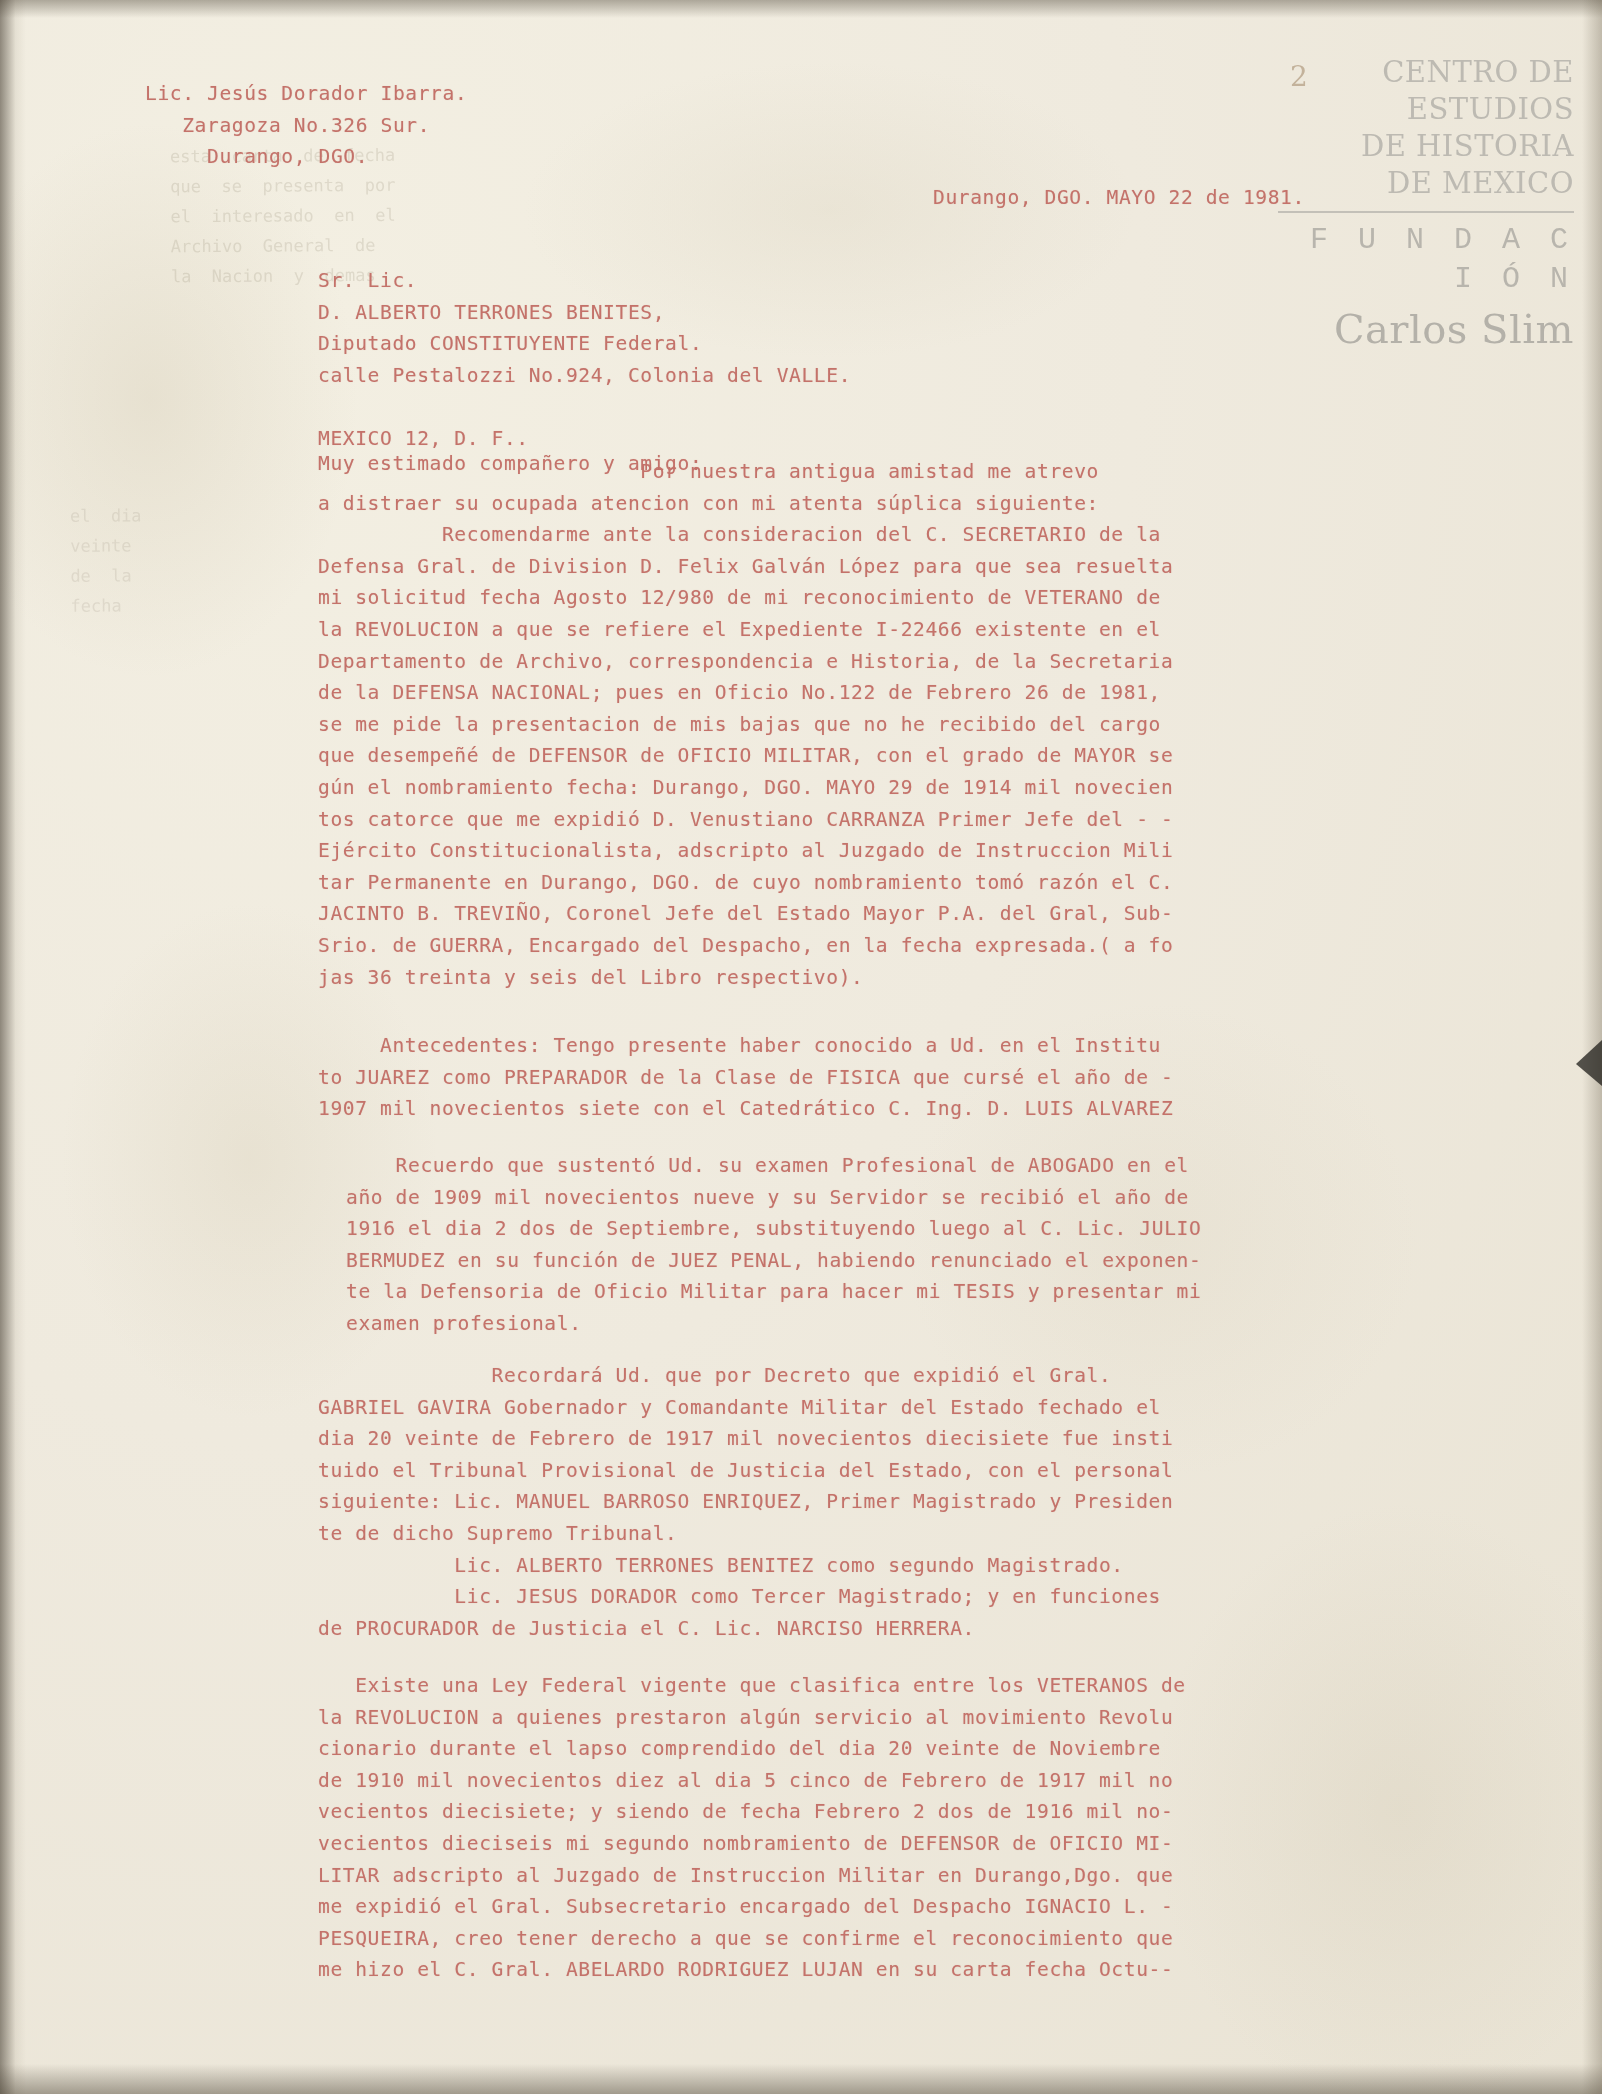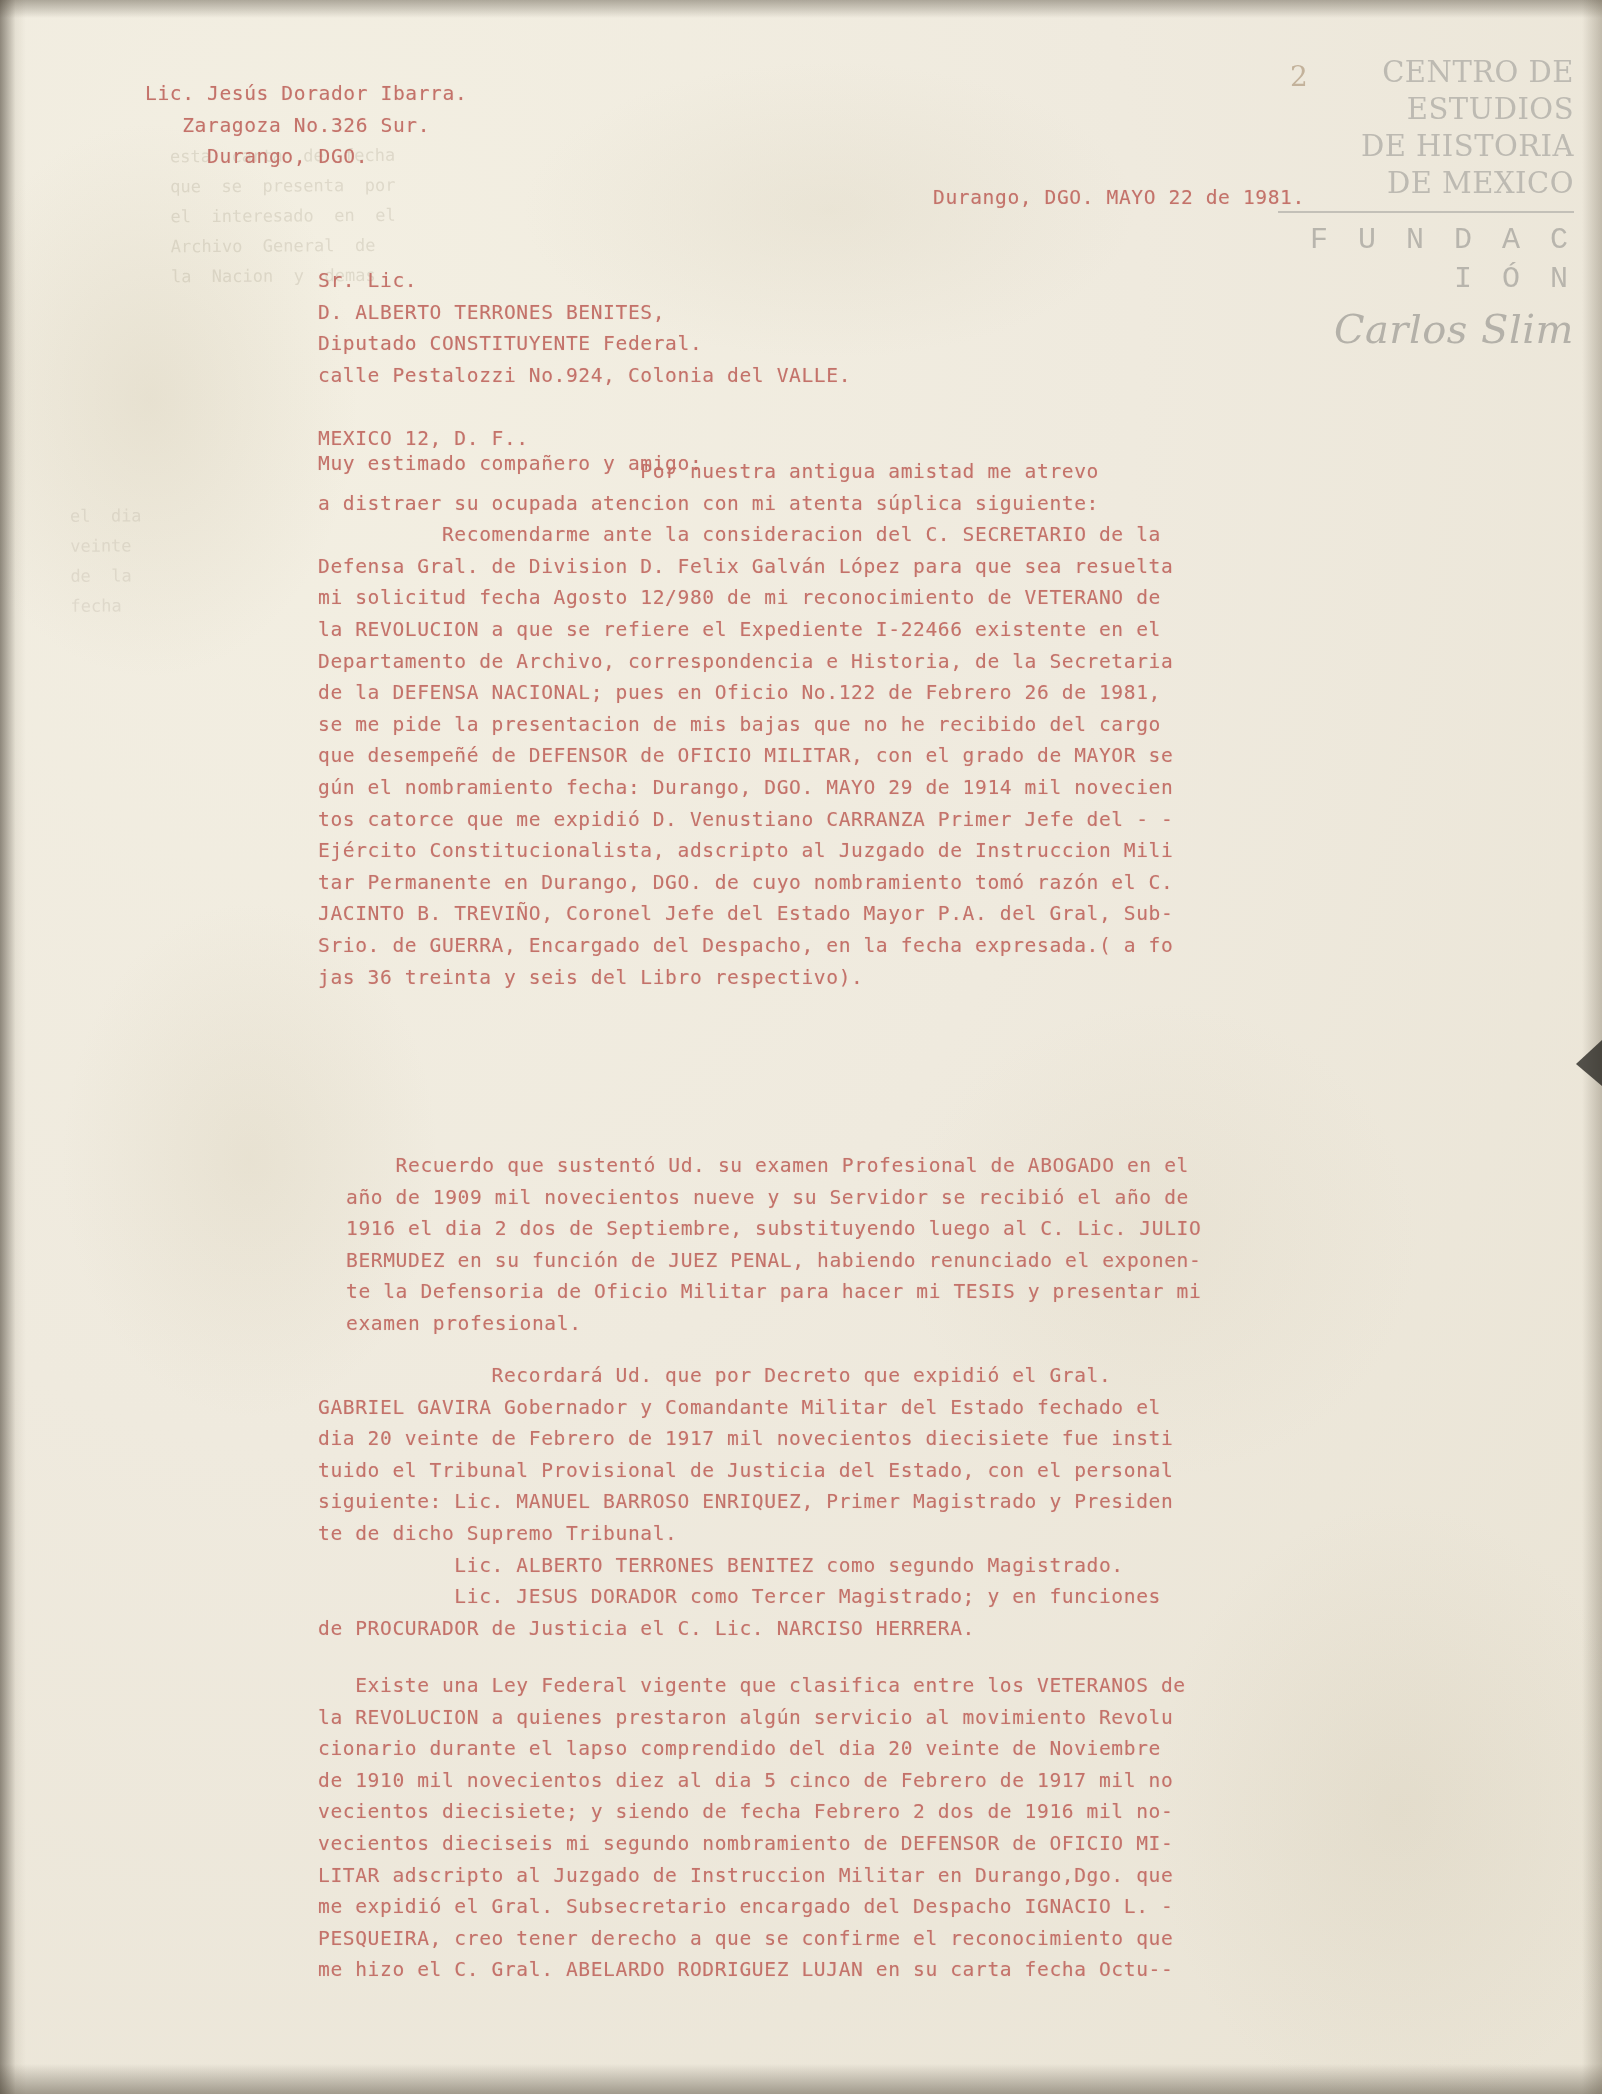--- a/index.html
+++ b/index.html
@@ -90,21 +90,20 @@
   #stamp .fund {
     font-size: 30px;
     letter-spacing: 6px;
     color: #b8b5ad;
     font-family: Liberation Mono, monospace;
   }
   #stamp .signature {
     margin-top: 6px;
     font-size: 40px;
     font-family: "DejaVu Serif", serif;
-    font-style: italic;
     color: #b4b1a9;
     white-space: nowrap;
   }
   .stamp-num {
     position: absolute;
     left: 1290px;
     top: 60px;
     font-size: 28px;
     color: #c3b29b;
     font-family: "DejaVu Serif", serif;
@@ -207,20 +206,23 @@
 de la DEFENSA NACIONAL; pues en Oficio No.122 de Febrero 26 de 1981,
 se me pide la presentacion de mis bajas que no he recibido del cargo
 que desempeñé de DEFENSOR de OFICIO MILITAR, con el grado de MAYOR se
 gún el nombramiento fecha: Durango, DGO. MAYO 29 de 1914 mil novecien
 tos catorce que me expidió D. Venustiano CARRANZA Primer Jefe del - -
 Ejército Constitucionalista, adscripto al Juzgado de Instruccion Mili
 tar Permanente en Durango, DGO. de cuyo nombramiento tomó razón el C.
 JACINTO B. TREVIÑO, Coronel Jefe del Estado Mayor P.A. del Gral, Sub-
 Srio. de GUERRA, Encargado del Despacho, en la fecha expresada.( a fo
 jas 36 treinta y seis del Libro respectivo).</div>
+  <div class="typed" id="para2">     Antecedentes: Tengo presente haber conocido a Ud. en el Institu
+to JUAREZ como PREPARADOR de la Clase de FISICA que cursé el año de -
+1907 mil novecientos siete con el Catedrático C. Ing. D. LUIS ALVAREZ</div>
   <div class="typed" id="para3">    Recuerdo que sustentó Ud. su examen Profesional de ABOGADO en el
 año de 1909 mil novecientos nueve y su Servidor se recibió el año de
 1916 el dia 2 dos de Septiembre, substituyendo luego al C. Lic. JULIO
 BERMUDEZ en su función de JUEZ PENAL, habiendo renunciado el exponen-
 te la Defensoria de Oficio Militar para hacer mi TESIS y presentar mi
 examen profesional.</div>
   <div class="typed" id="para4">              Recordará Ud. que por Decreto que expidió el Gral.
 GABRIEL GAVIRA Gobernador y Comandante Militar del Estado fechado el
 dia 20 veinte de Febrero de 1917 mil novecientos diecisiete fue insti
 tuido el Tribunal Provisional de Justicia del Estado, con el personal

